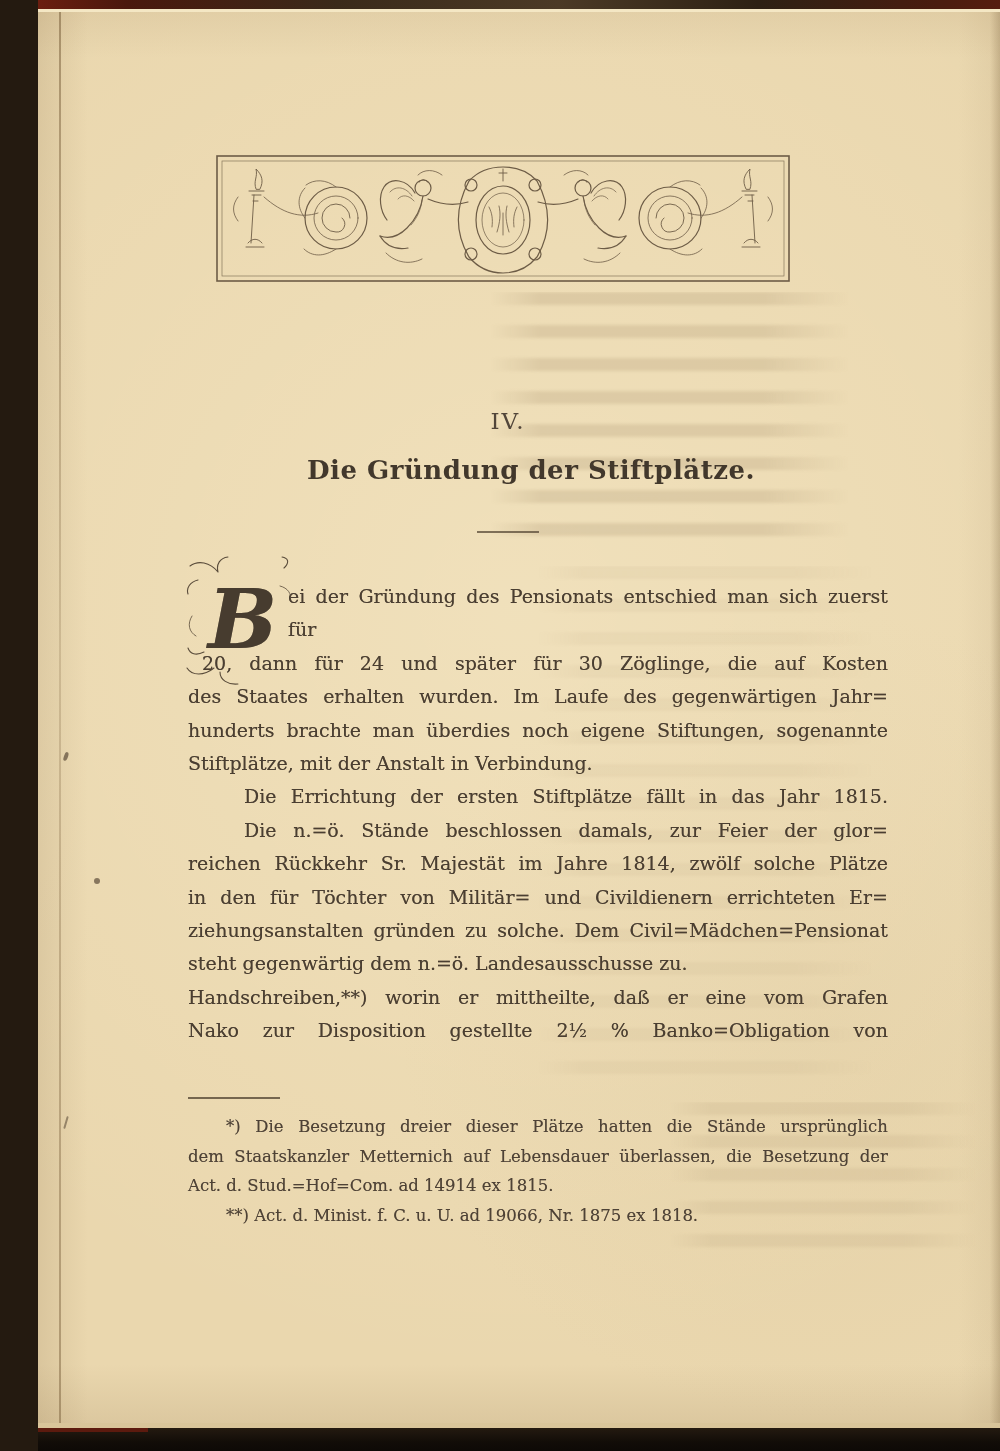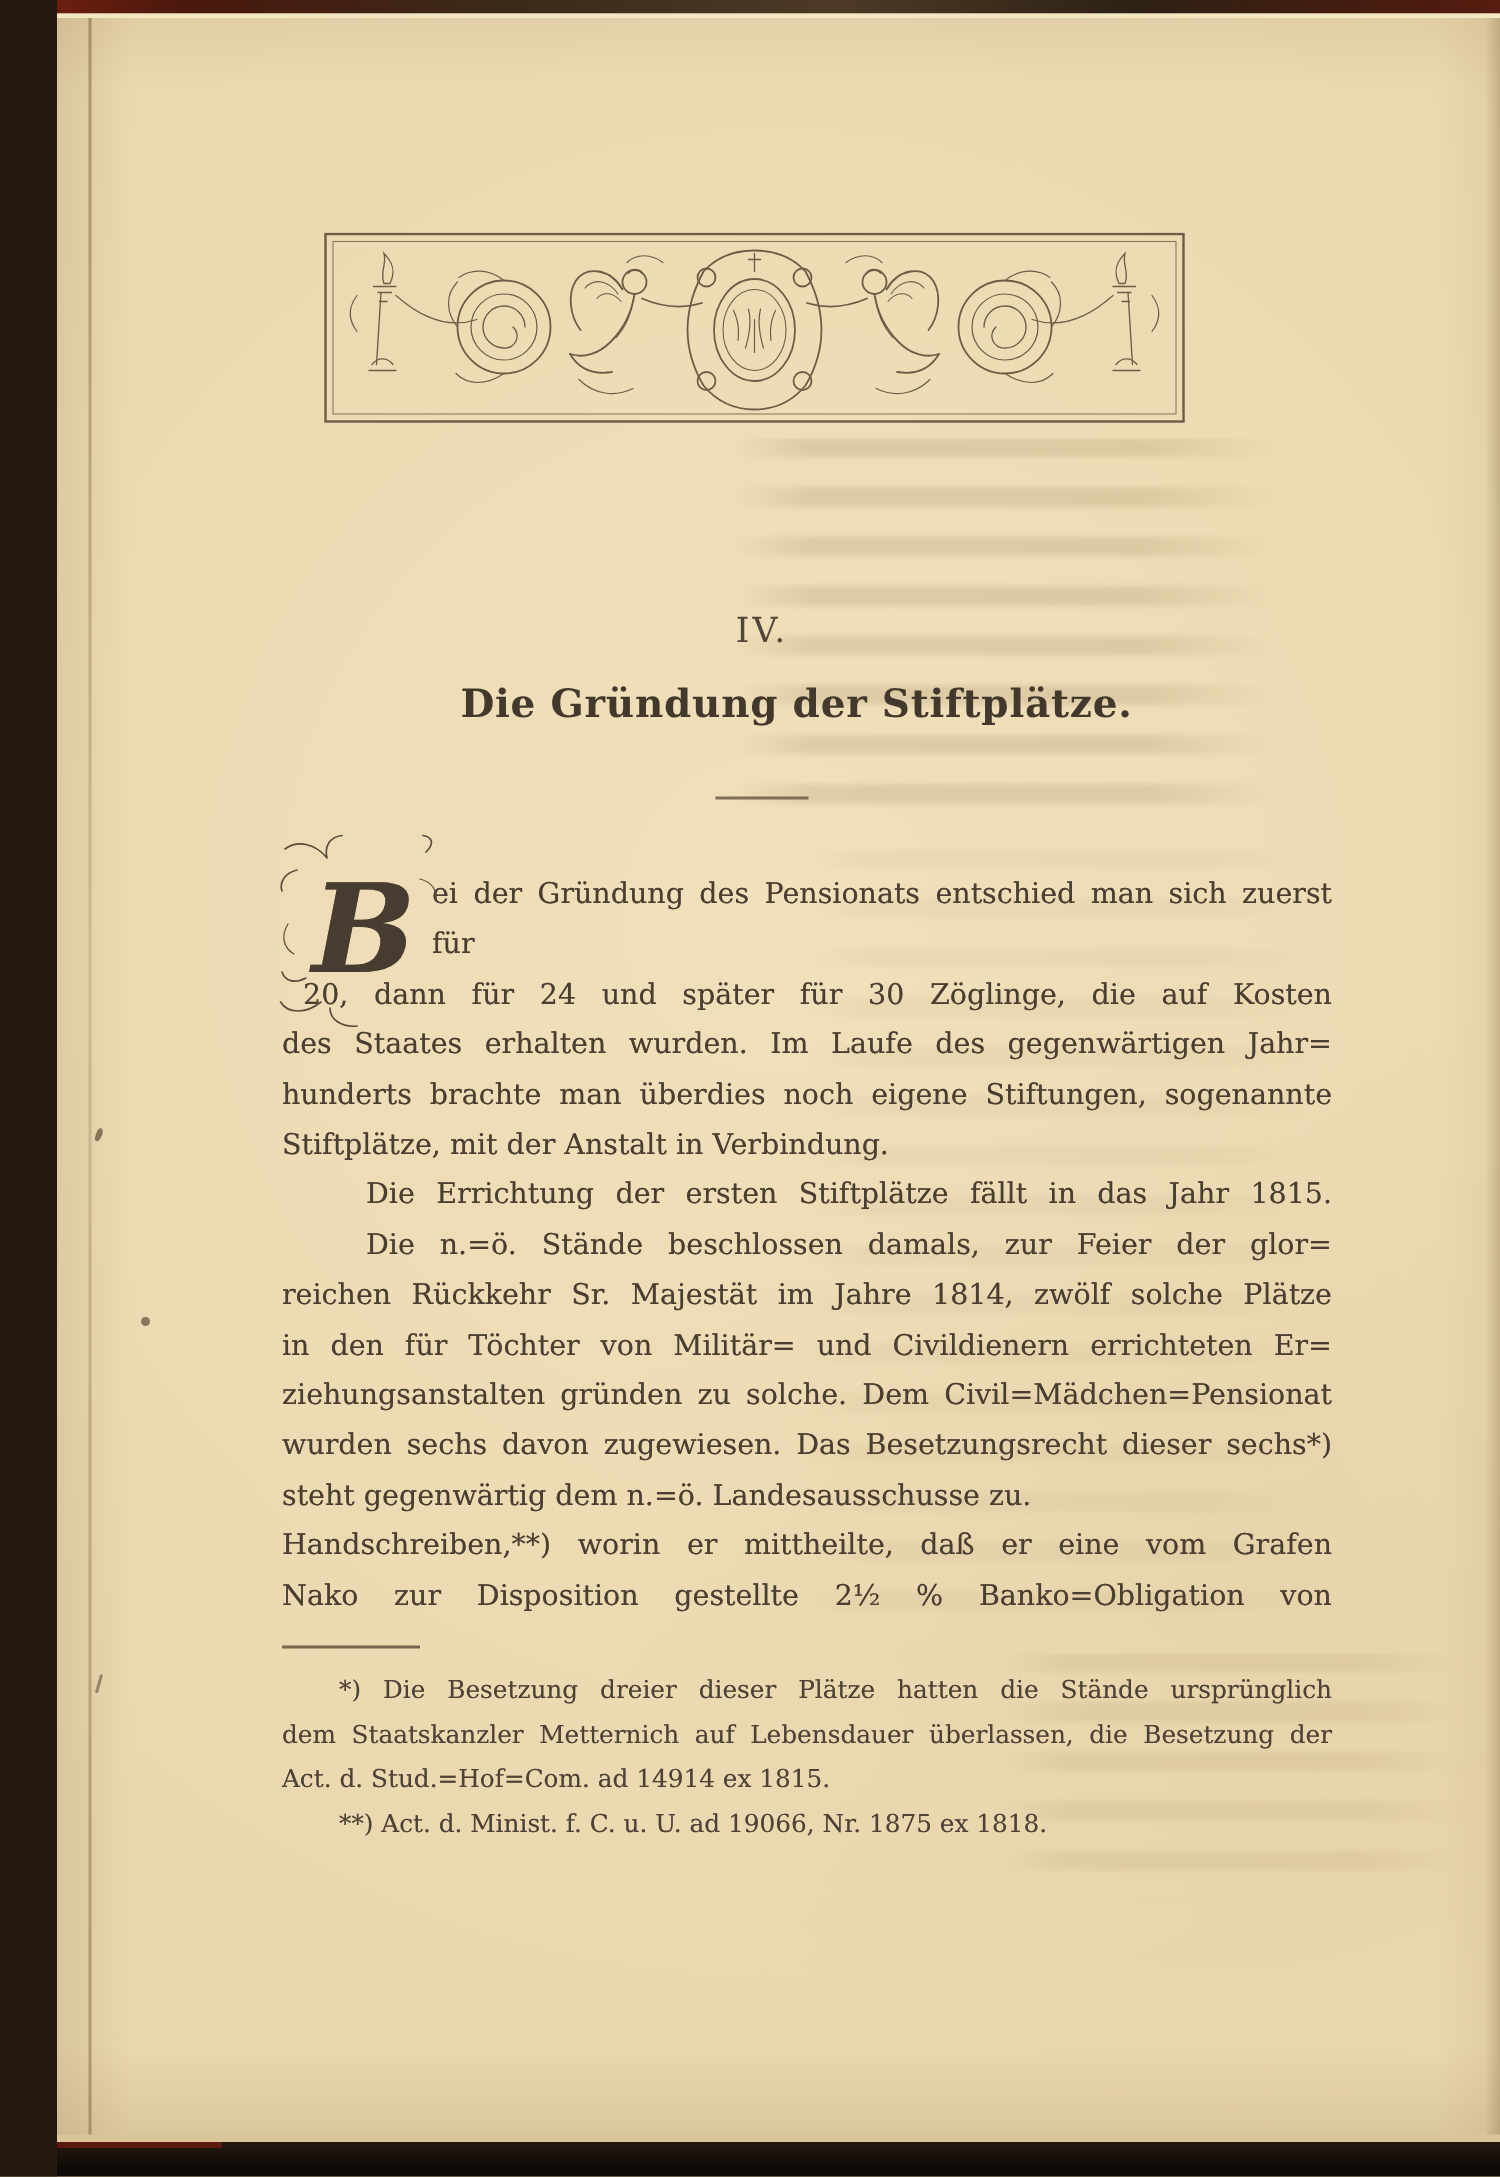--- a/index.html
+++ b/index.html
@@ -150,21 +150,20 @@
     <div class="jl">ei der Gründung des Pensionats entschied man sich zuerst für</div>
     <div class="jl ind2">20, dann für 24 und später für 30 Zöglinge, die auf Kosten</div>
     <div class="jl">des Staates erhalten wurden. Im Laufe des gegenwärtigen Jahr=</div>
     <div class="jl">hunderts brachte man überdies noch eigene Stiftungen, sogenannte</div>
     <div class="ll">Stiftplätze, mit der Anstalt in Verbindung.</div>
     <div class="jl ind">Die Errichtung der ersten Stiftplätze fällt in das Jahr 1815.</div>
     <div class="jl ind">Die n.=ö. Stände beschlossen damals, zur Feier der glor=</div>
     <div class="jl">reichen Rückkehr Sr. Majestät im Jahre 1814, zwölf solche Plätze</div>
     <div class="jl">in den für Töchter von Militär= und Civildienern errichteten Er=</div>
     <div class="jl">ziehungsanstalten gründen zu solche. Dem Civil=Mädchen=Pensionat</div>
-    <div class="jl">wurden sechs davon zugewiesen. Das Besetzungsrecht dieser sechs*)</div>
     <div class="ll">steht gegenwärtig dem n.=ö. Landesausschusse zu.</div>
     <div class="jl">Handschreiben,**) worin er mittheilte, daß er eine vom Grafen</div>
     <div class="jl">Nako zur Disposition gestellte 2½ % Banko=Obligation von</div>
   </div>
 
   <div class="footnote-rule"></div>
   <div class="footnote-block">
     <div class="jl fi">*) Die Besetzung dreier dieser Plätze hatten die Stände ursprünglich</div>
     <div class="jl">dem Staatskanzler Metternich auf Lebensdauer überlassen, die Besetzung der</div>
     <div class="ll">Act. d. Stud.=Hof=Com. ad 14914 ex 1815.</div>

